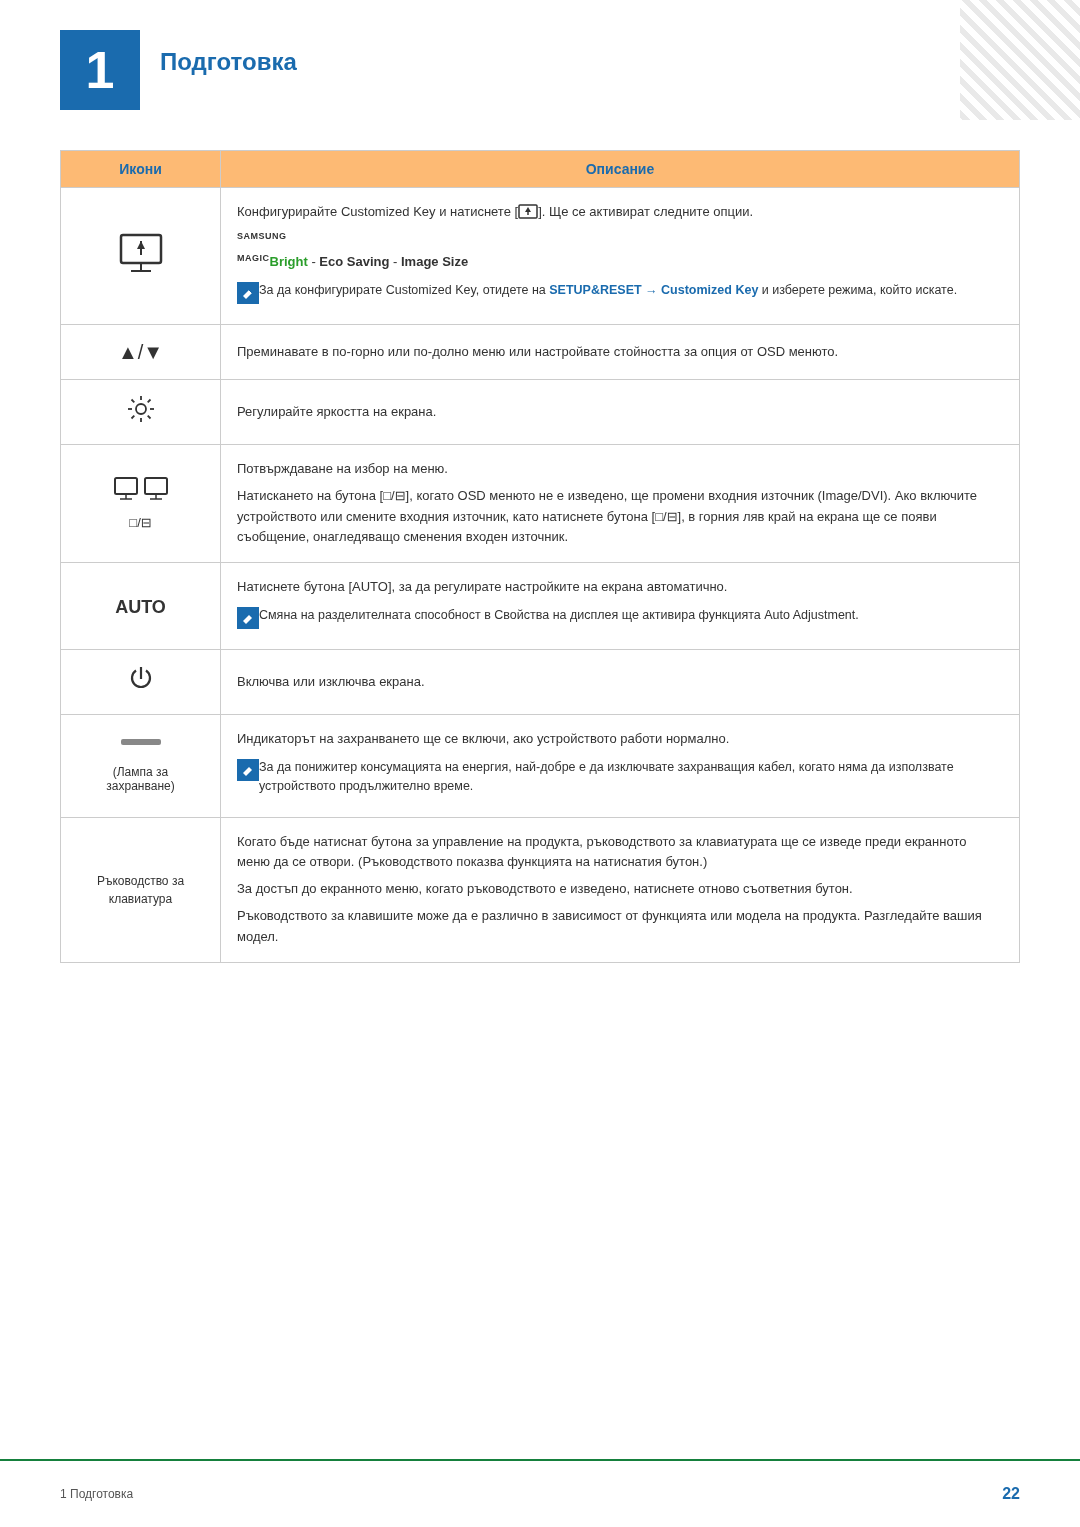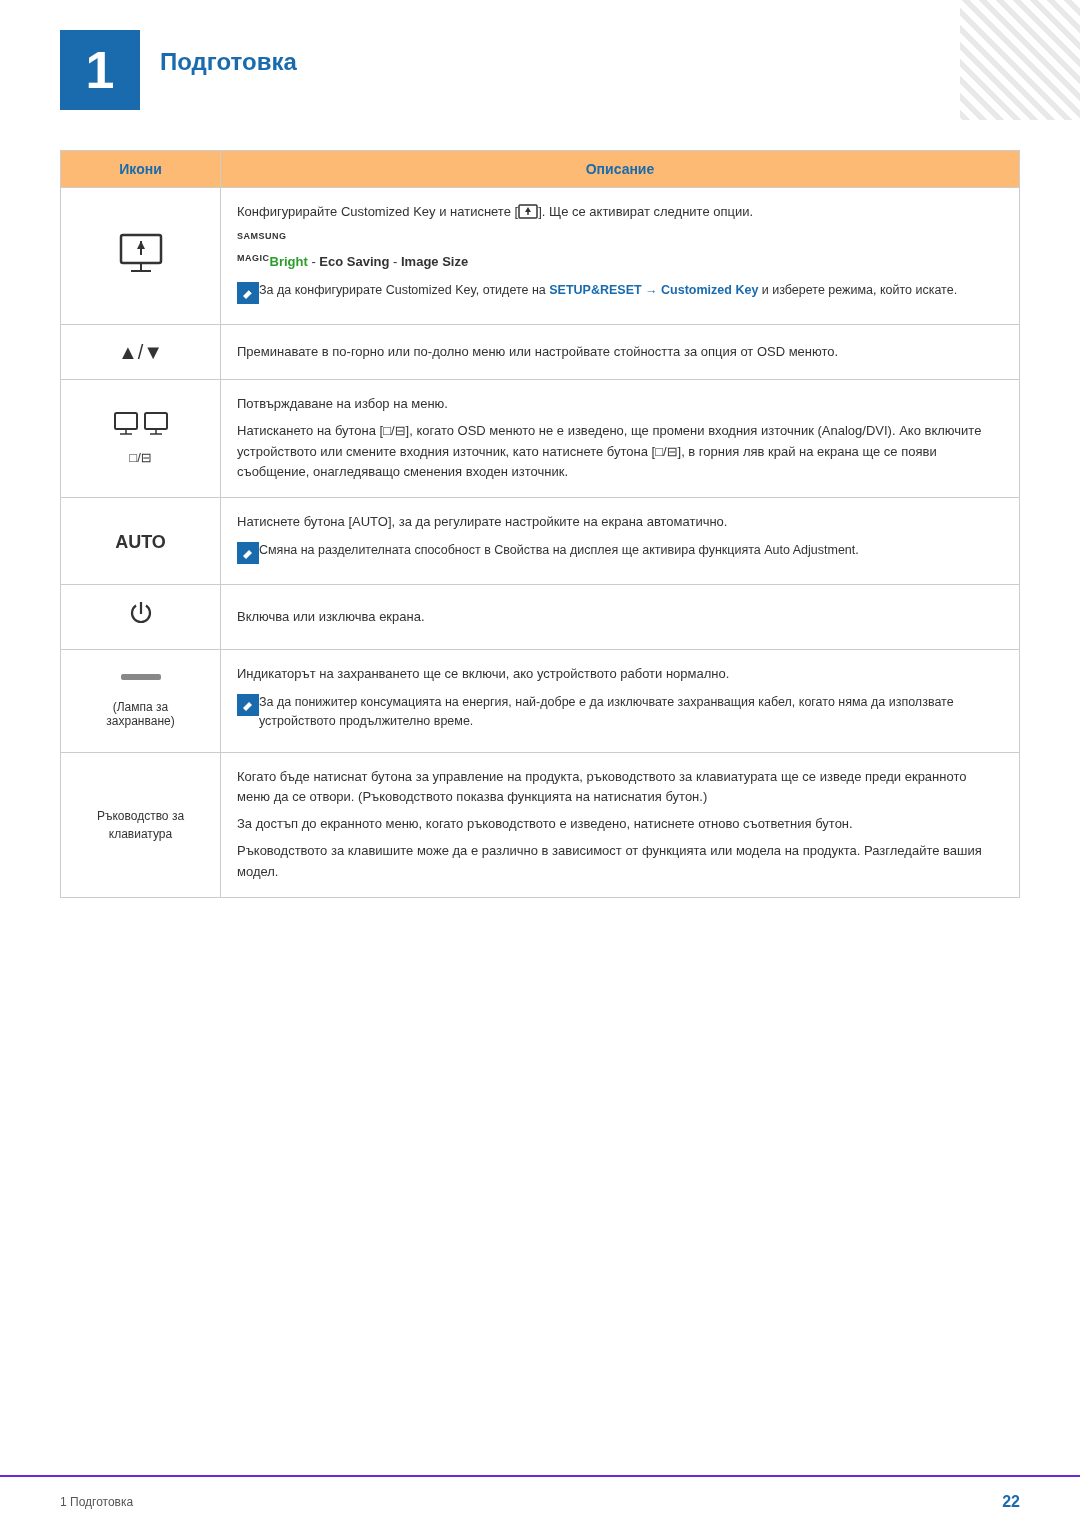--- a/index.html
+++ b/index.html
@@ -161,22 +161,22 @@
       color: #333;
       margin-top: 4px;
     }
 
     
     .page-footer {
       position: absolute;
       bottom: 0;
       left: 0;
       right: 0;
-      border-top: 2px solid #6d28d9;
-      padding: 16px 60px;
+      border-top: 2px solid #15803d;
+      padding: 24px 60px;
       display: flex;
       justify-content: space-between;
       align-items: center;
     }
     .footer-chapter {
       font-size: 12px;
       color: #555;
     }
     .footer-page {
       font-size: 16px;
@@ -252,38 +252,56 @@
 
       <tr>
         <td class="icon-cell">
           <span class="arrow-sym">▲/▼</span>
         </td>
         <td class="desc-cell">
           <p>Преминавате в по-горно или по-долно меню или настройвате стойността за опция от OSD менюто.</p>
         </td>
       </tr>
 
+      <tr>
+        <td class="icon-cell">
+          <svg width="30" height="30" viewBox="0 0 30 30">
+            <circle cx="15" cy="15" r="5" fill="none" stroke="#333" stroke-width="1.8"></circle>
+            <line x1="15" y1="2" x2="15" y2="6" stroke="#333" stroke-width="1.8"></line>
+            <line x1="15" y1="24" x2="15" y2="28" stroke="#333" stroke-width="1.8"></line>
+            <line x1="2" y1="15" x2="6" y2="15" stroke="#333" stroke-width="1.8"></line>
+            <line x1="24" y1="15" x2="28" y2="15" stroke="#333" stroke-width="1.8"></line>
+            <line x1="5.5" y1="5.5" x2="8.3" y2="8.3" stroke="#333" stroke-width="1.8"></line>
+            <line x1="21.7" y1="21.7" x2="24.5" y2="24.5" stroke="#333" stroke-width="1.8"></line>
+            <line x1="24.5" y1="5.5" x2="21.7" y2="8.3" stroke="#333" stroke-width="1.8"></line>
+            <line x1="8.3" y1="21.7" x2="5.5" y2="24.5" stroke="#333" stroke-width="1.8"></line>
+          </svg>
+        </td>
+        <td class="desc-cell">
+          <p>Регулирайте яркостта на екрана.</p>
+        </td>
+      </tr>
 
       <tr>
         <td class="icon-cell">
           <svg width="54" height="28" viewBox="0 0 54 28">
             <rect x="1" y="1" width="22" height="16" rx="1.5" fill="none" stroke="#333" stroke-width="2"></rect>
             <line x1="7" y1="17" x2="16" y2="17" stroke="#333" stroke-width="1.5"></line>
             <line x1="12" y1="17" x2="12" y2="22" stroke="#333" stroke-width="1.5"></line>
             <line x1="6" y1="22" x2="18" y2="22" stroke="#333" stroke-width="1.5"></line>
             <rect x="31" y="1" width="22" height="16" rx="1.5" fill="none" stroke="#333" stroke-width="2"></rect>
             <line x1="37" y1="17" x2="46" y2="17" stroke="#333" stroke-width="1.5"></line>
             <line x1="42" y1="17" x2="42" y2="22" stroke="#333" stroke-width="1.5"></line>
             <line x1="36" y1="22" x2="48" y2="22" stroke="#333" stroke-width="1.5"></line>
           </svg>
           <div style="font-size:13px;margin-top:4px;">□/⊟</div>
         </td>
         <td class="desc-cell">
           <p>Потвърждаване на избор на меню.</p>
-          <p>Натискането на бутона [□/⊟], когато OSD менюто не е изведено, ще промени входния източник (<span class="bold-text">Analog/DVI</span>). Ако включите устройството или смените входния източник, като натиснете бутона [□/⊟], в горния ляв край на екрана ще се появи съобщение, онагледяващо сменения входен източник.</p>
+          <p>Натискането на бутона [□/⊟], когато OSD менюто не е изведено, ще промени входния източник (<span class="bold-text">Image/DVI</span>). Ако включите устройството или смените входния източник, като натиснете бутона [□/⊟], в горния ляв край на екрана ще се появи съобщение, онагледяващо сменения входен източник.</p>
         </td>
       </tr>
 
       <tr>
         <td class="icon-cell">
           <span class="auto-text">AUTO</span>
         </td>
         <td class="desc-cell">
           <p>Натиснете бутона [<span class="bold-text">AUTO</span>], за да регулирате настройките на екрана автоматично.</p>
           <div class="note-block">

